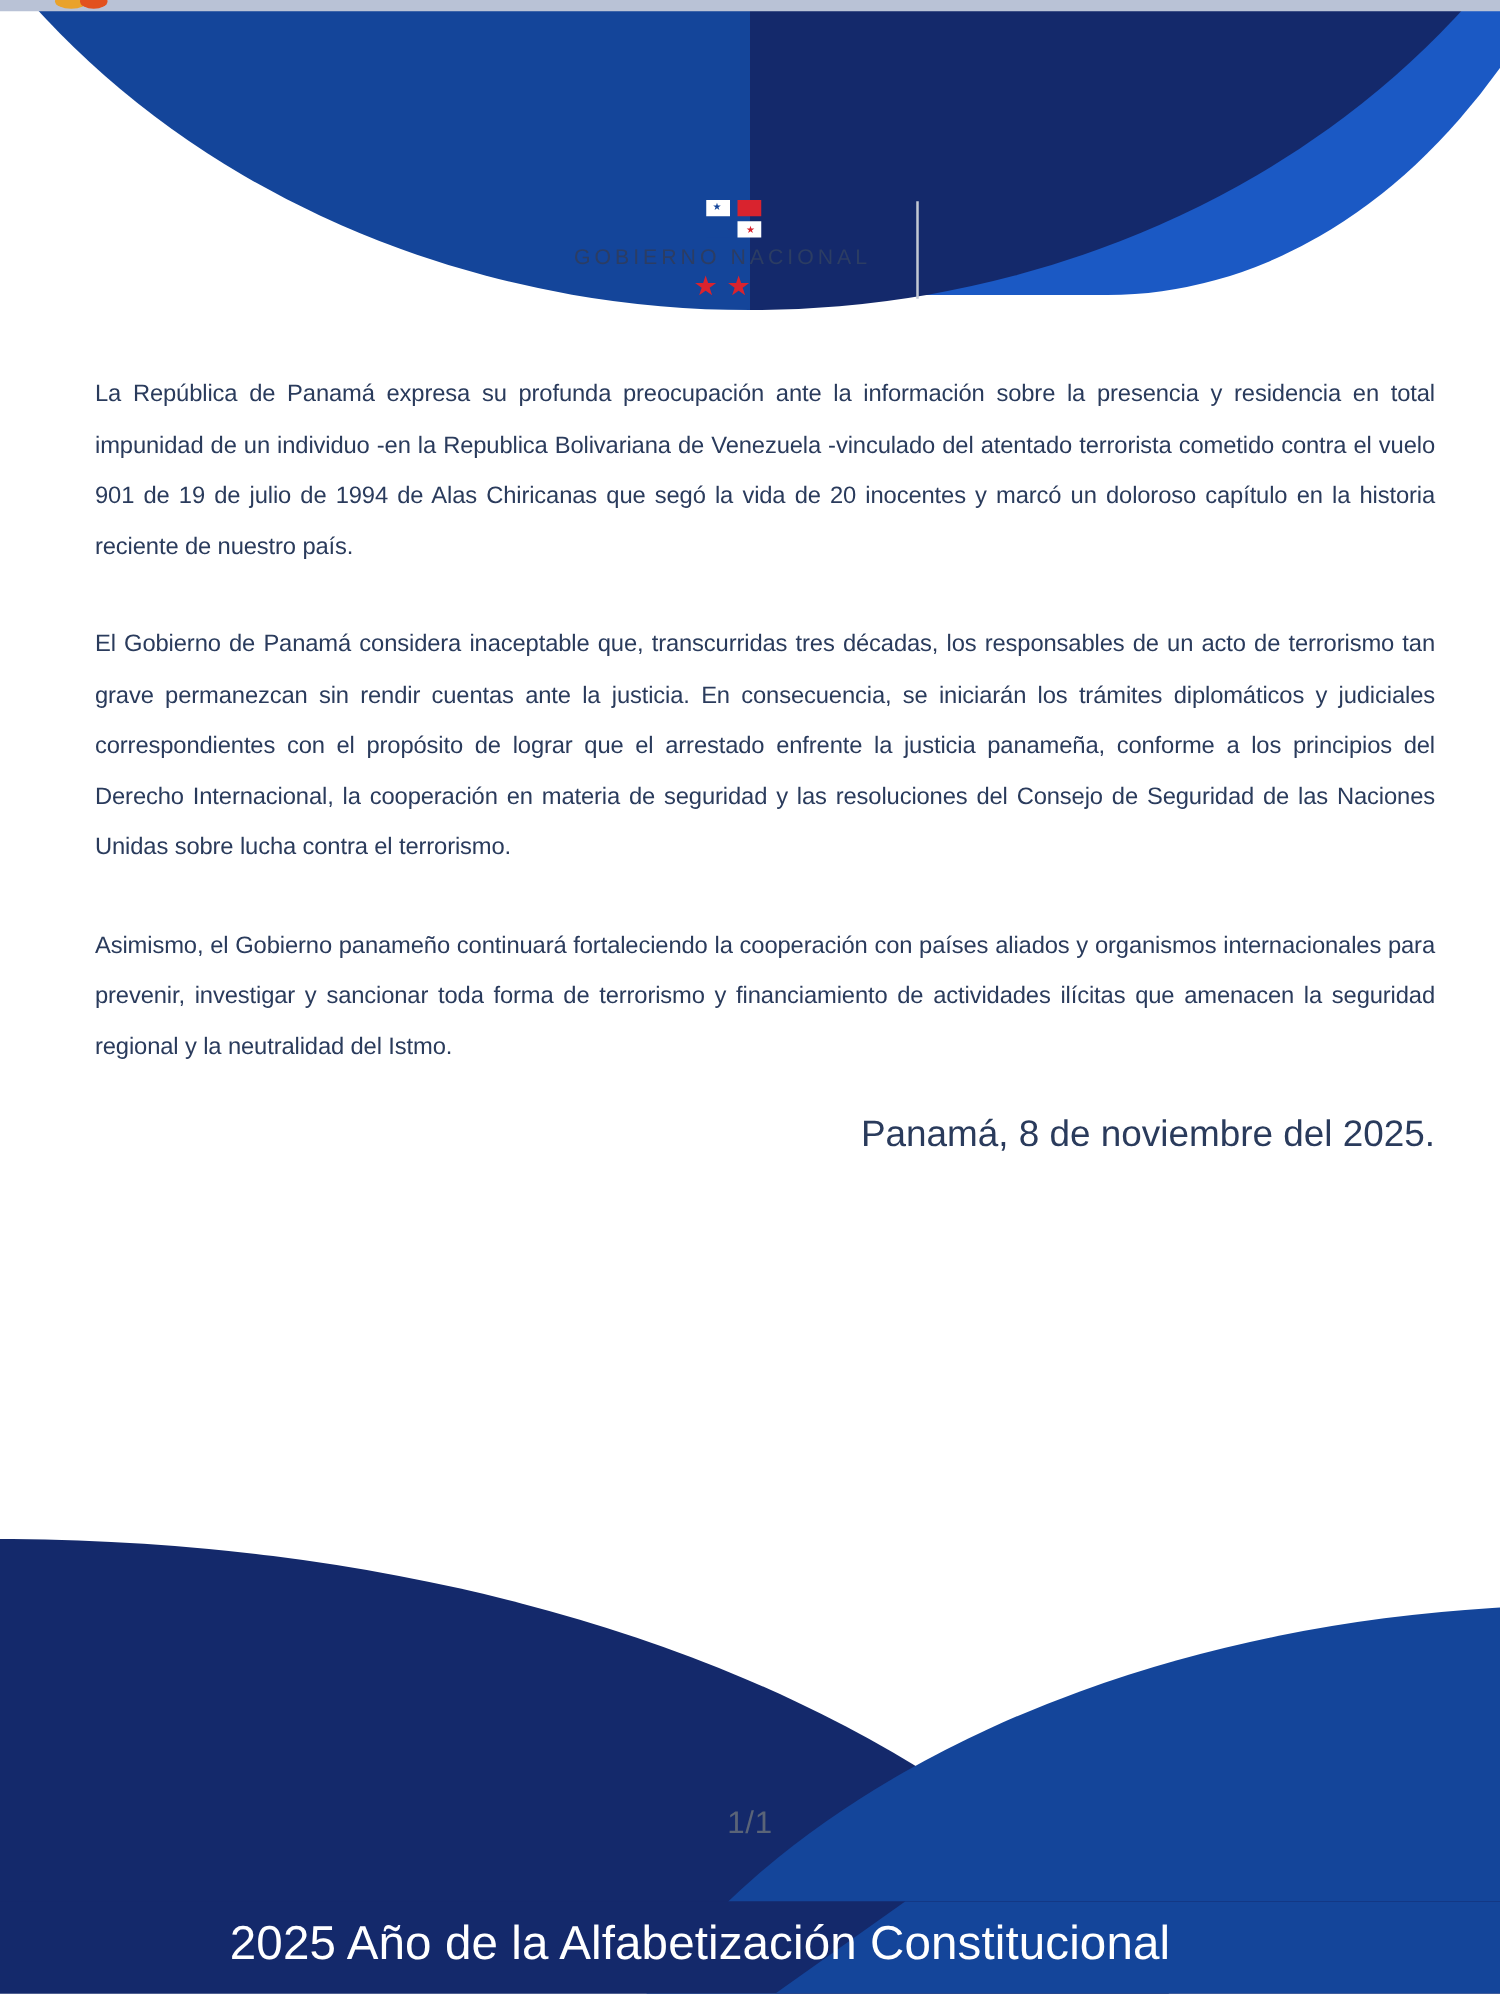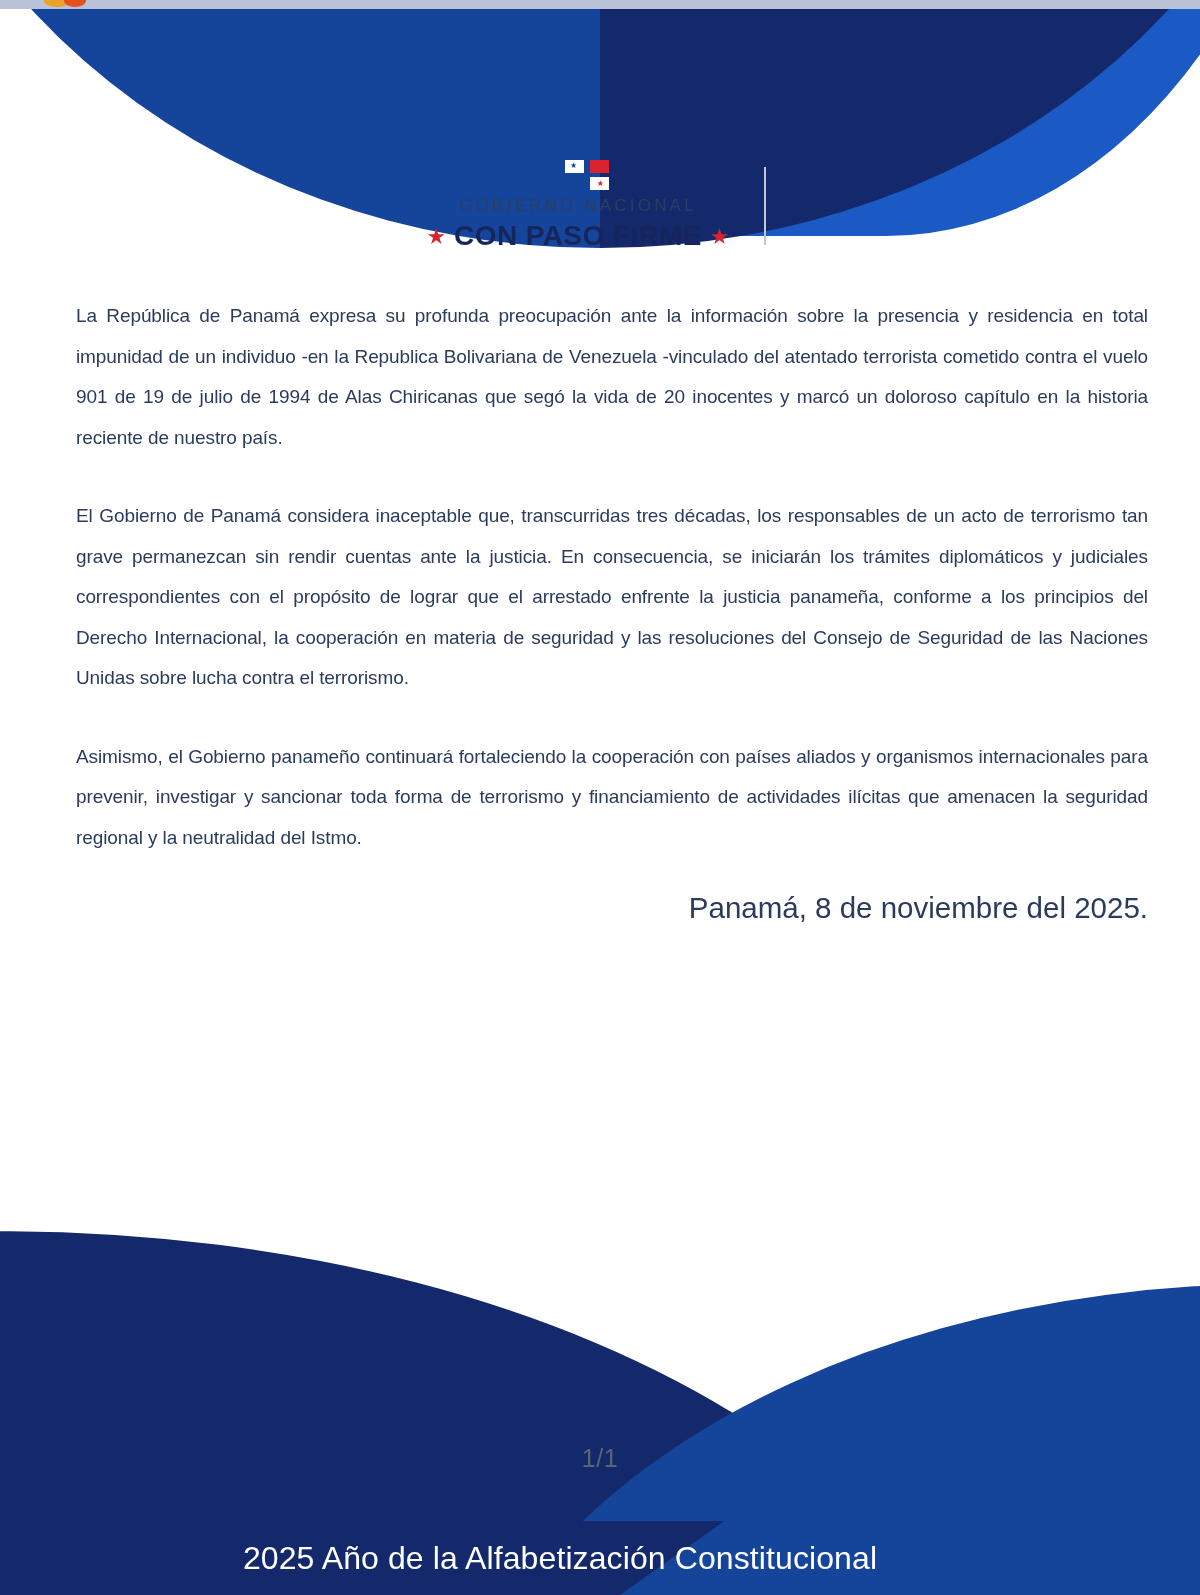--- a/index.html
+++ b/index.html
@@ -165,21 +165,21 @@
     position:absolute;left:0;top:1444px;width:1200px;
     text-align:center;
     font-size:25px;color:#5a6478;letter-spacing:.5px;
     z-index:12;
   }
 
   
   .footer-slogan{
     position:absolute;left:0;bottom:18px;width:1120px;
     text-align:center;
-    font-size:32px;color:#ffffff;letter-spacing:.1px;
+    font-size:38px;color:#ffffff;letter-spacing:.1px;
     z-index:14;
   }
 </style>
 </head>
 <body>
 
 <div id="page">
 
   <div class="top-sliver">
     <span class="blob blob-a"></span>
@@ -206,21 +206,20 @@
             <span class="q tl"></span>
             <span class="q tr"></span>
             <span class="q bl"></span>
             <span class="q br"></span>
             <span class="st blue">★</span>
             <span class="st red">★</span>
           </div>
           <div class="gov-line1">GOBIERNO NACIONAL</div>
           <div class="gov-line2">
             <span class="star">★</span>
-            <span>CON PASO FIRME</span>
             <span class="star">★</span>
           </div>
         </div>
 
         <div class="divider"></div>
 
 
       </div>
     </div>
 

